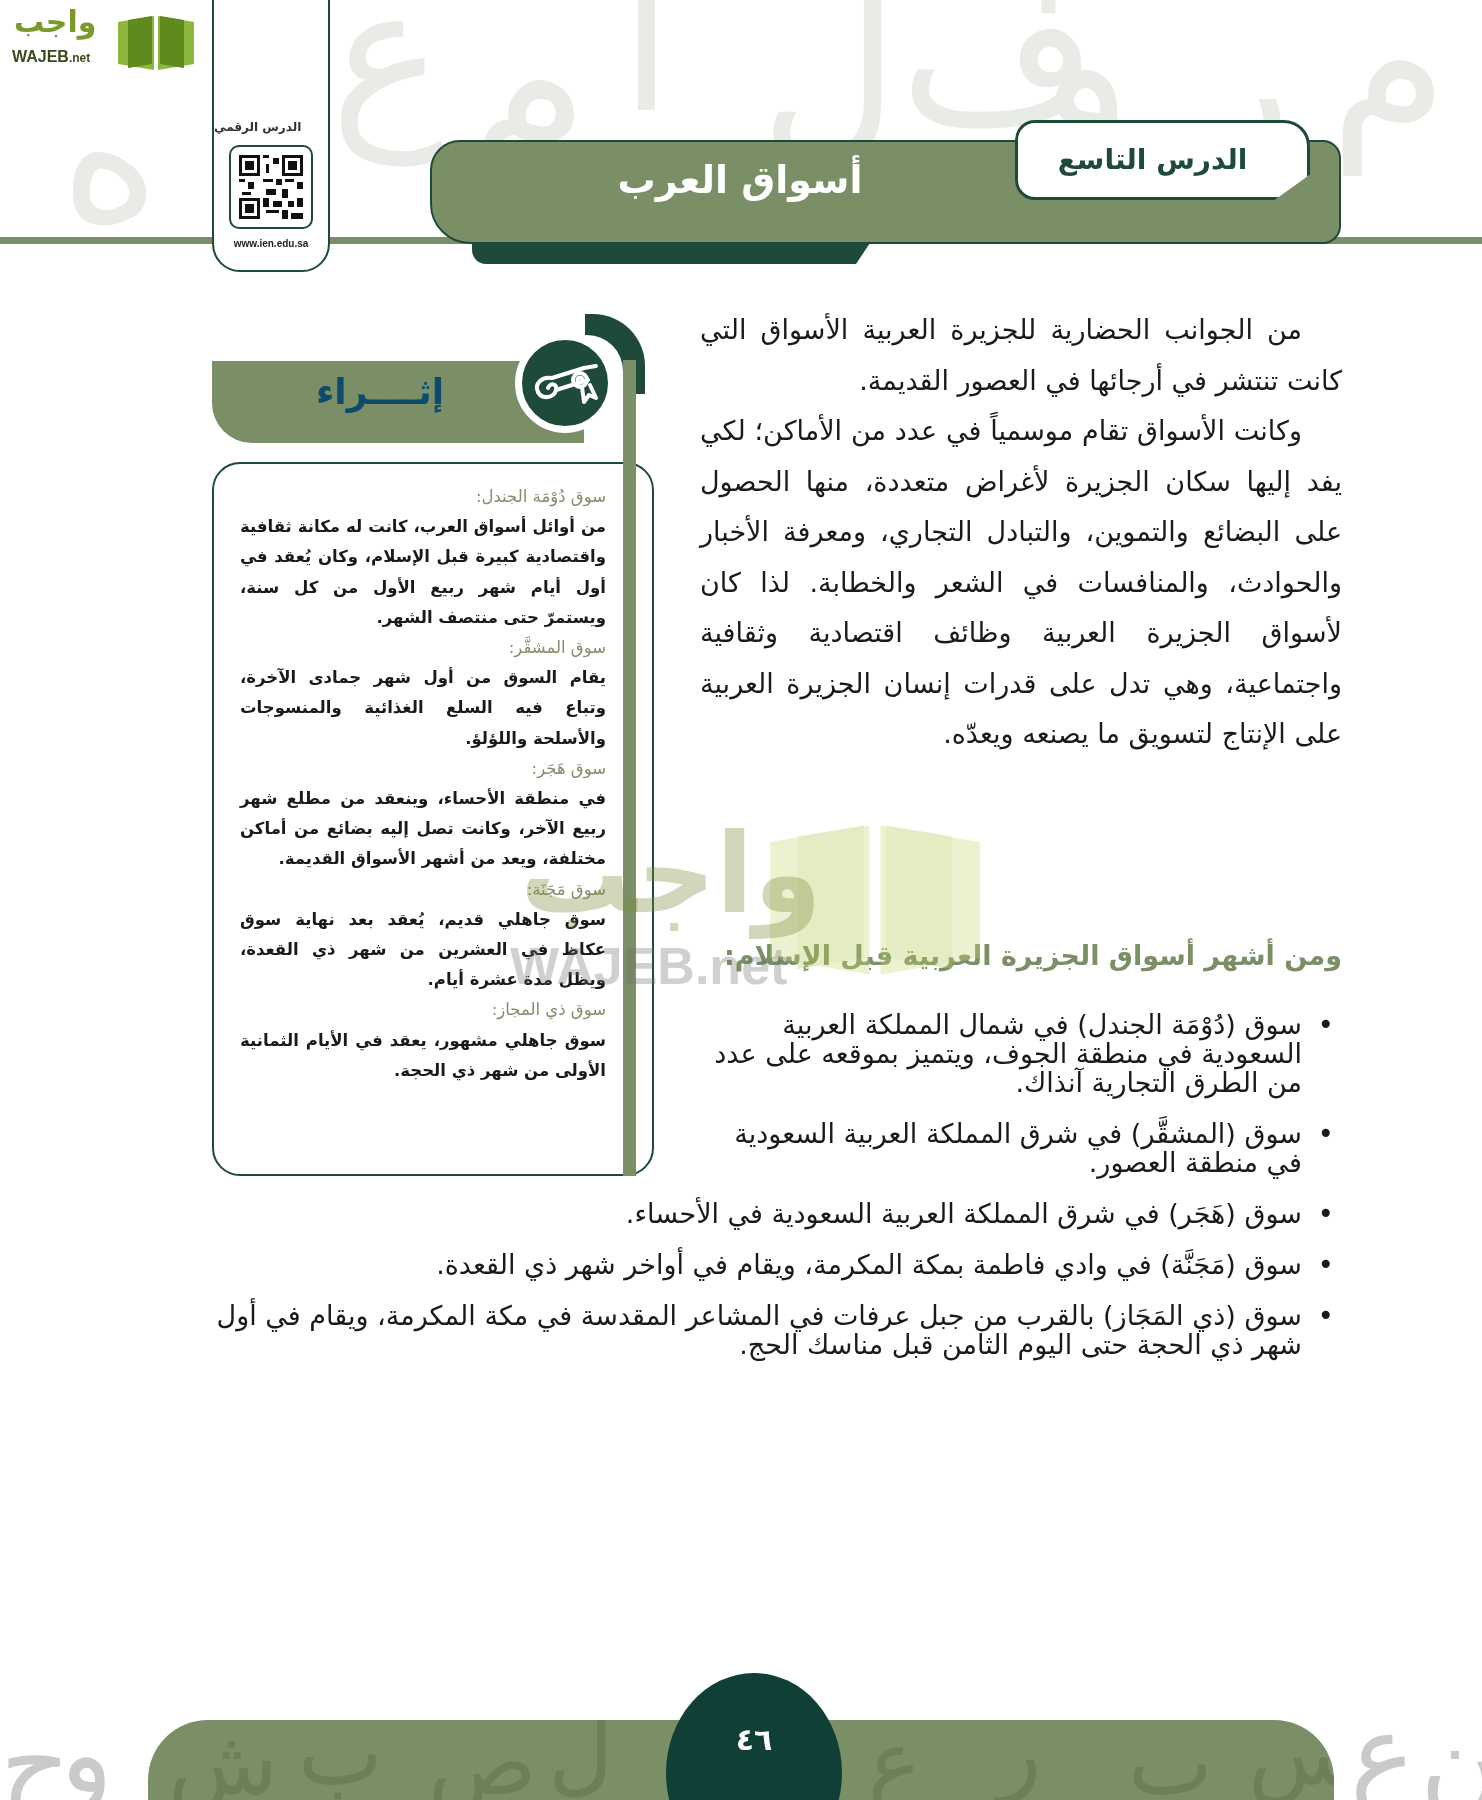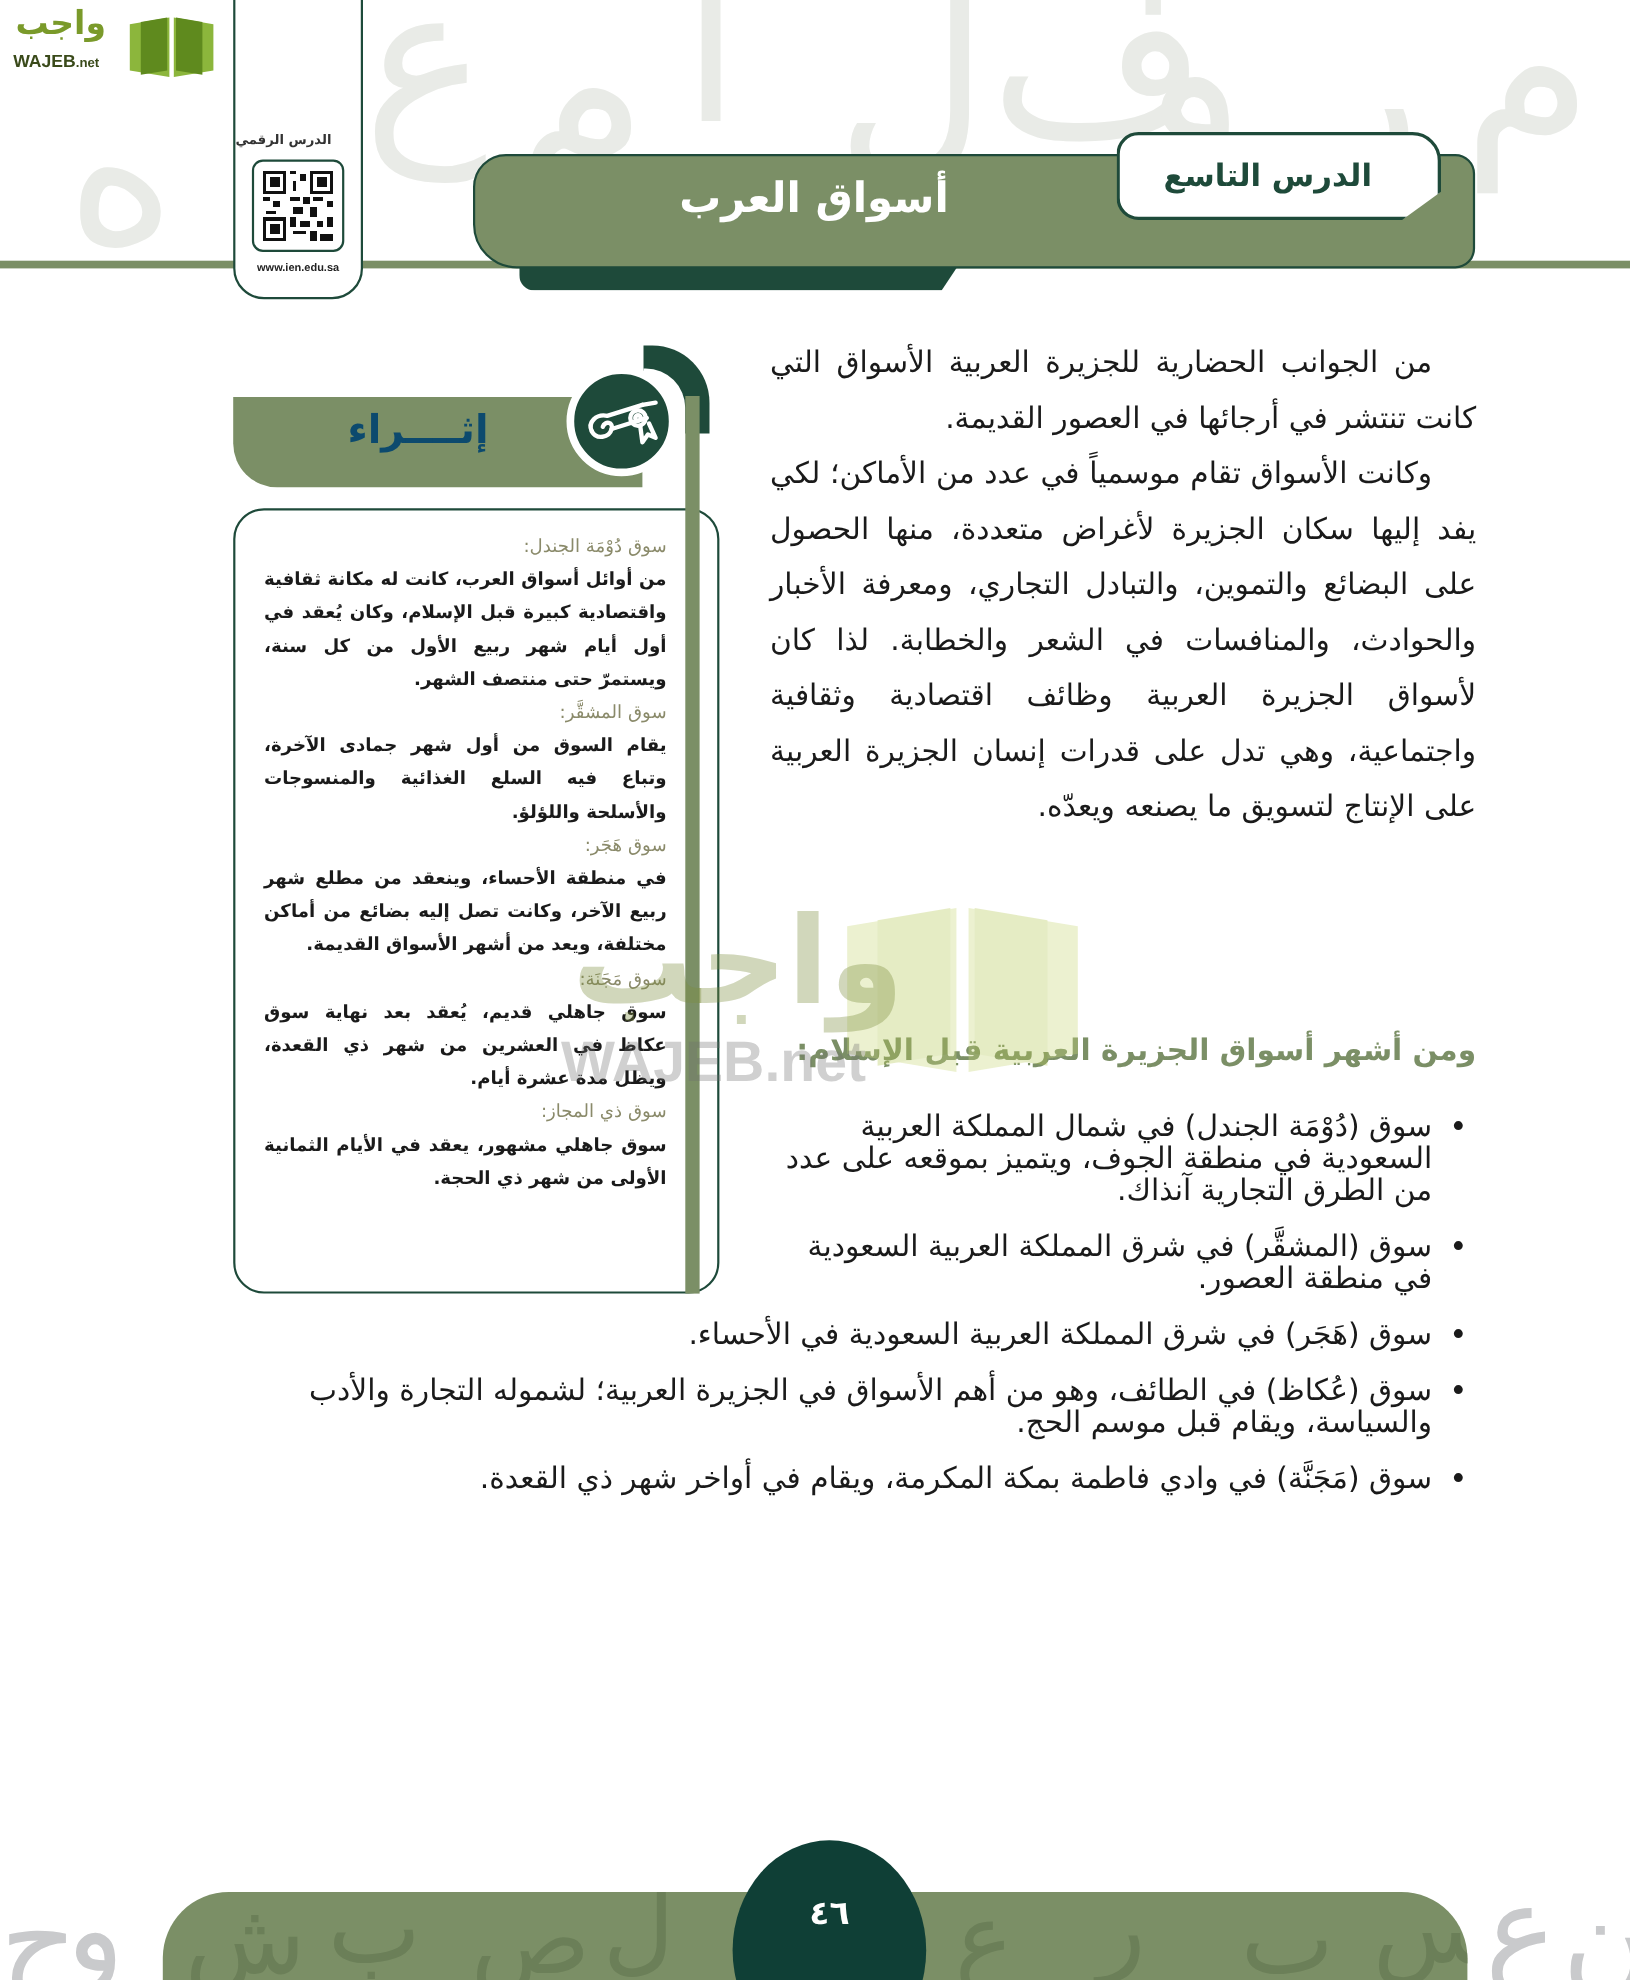--- a/index.html
+++ b/index.html
@@ -153,22 +153,22 @@
   <p class="first">من الجوانب الحضارية للجزيرة العربية الأسواق التي كانت تنتشر في أرجائها في العصور القديمة.</p>
   <p>وكانت الأسواق تقام موسمياً في عدد من الأماكن؛ لكي يفد إليها سكان الجزيرة لأغراض متعددة، منها الحصول على البضائع والتموين، والتبادل التجاري، ومعرفة الأخبار والحوادث، والمنافسات في الشعر والخطابة. لذا كان لأسواق الجزيرة العربية وظائف اقتصادية وثقافية واجتماعية، وهي تدل على قدرات إنسان الجزيرة العربية على الإنتاج لتسويق ما يصنعه ويعدّه.</p>
 </div>
 
 <div class="list-heading">ومن أشهر أسواق الجزيرة العربية قبل الإسلام:</div>
 
 <div class="bullets">
   <div class="bullet narrow b1">سوق (دُوْمَة الجندل) في شمال المملكة العربية السعودية في منطقة الجوف، ويتميز بموقعه على عدد من الطرق التجارية آنذاك.</div>
   <div class="bullet narrow b2">سوق (المشقَّر) في شرق المملكة العربية السعودية في منطقة العصور.</div>
   <div class="bullet b3">سوق (هَجَر) في شرق المملكة العربية السعودية في الأحساء.</div>
-  <div class="bullet b4">سوق (عُكاظ) في الطائف، وهو من أهم الأسواق في الجزيرة العربية؛ لشموله التجارة والأدب والسياسة، ويقام قبل موسم الحج.</div>
   <div class="bullet b5">سوق (مَجَنَّة) في وادي فاطمة بمكة المكرمة، ويقام في أواخر شهر ذي القعدة.</div>
+  <div class="bullet">سوق (ذي المَجَاز) بالقرب من جبل عرفات في المشاعر المقدسة في مكة المكرمة، ويقام في أول شهر ذي الحجة حتى اليوم الثامن قبل مناسك الحج.</div>
 </div>
 
 <div class="enrich-box"></div>
 <div class="enrich-corner"></div>
 <div class="enrich-corner-inner"></div>
 <div class="enrich-vbar"></div>
 <div class="enrich-banner"></div>
 <div class="enrich-title">إثــــراء</div>
 <div class="enrich-icon">
   <svg viewBox="0 0 68 52">

